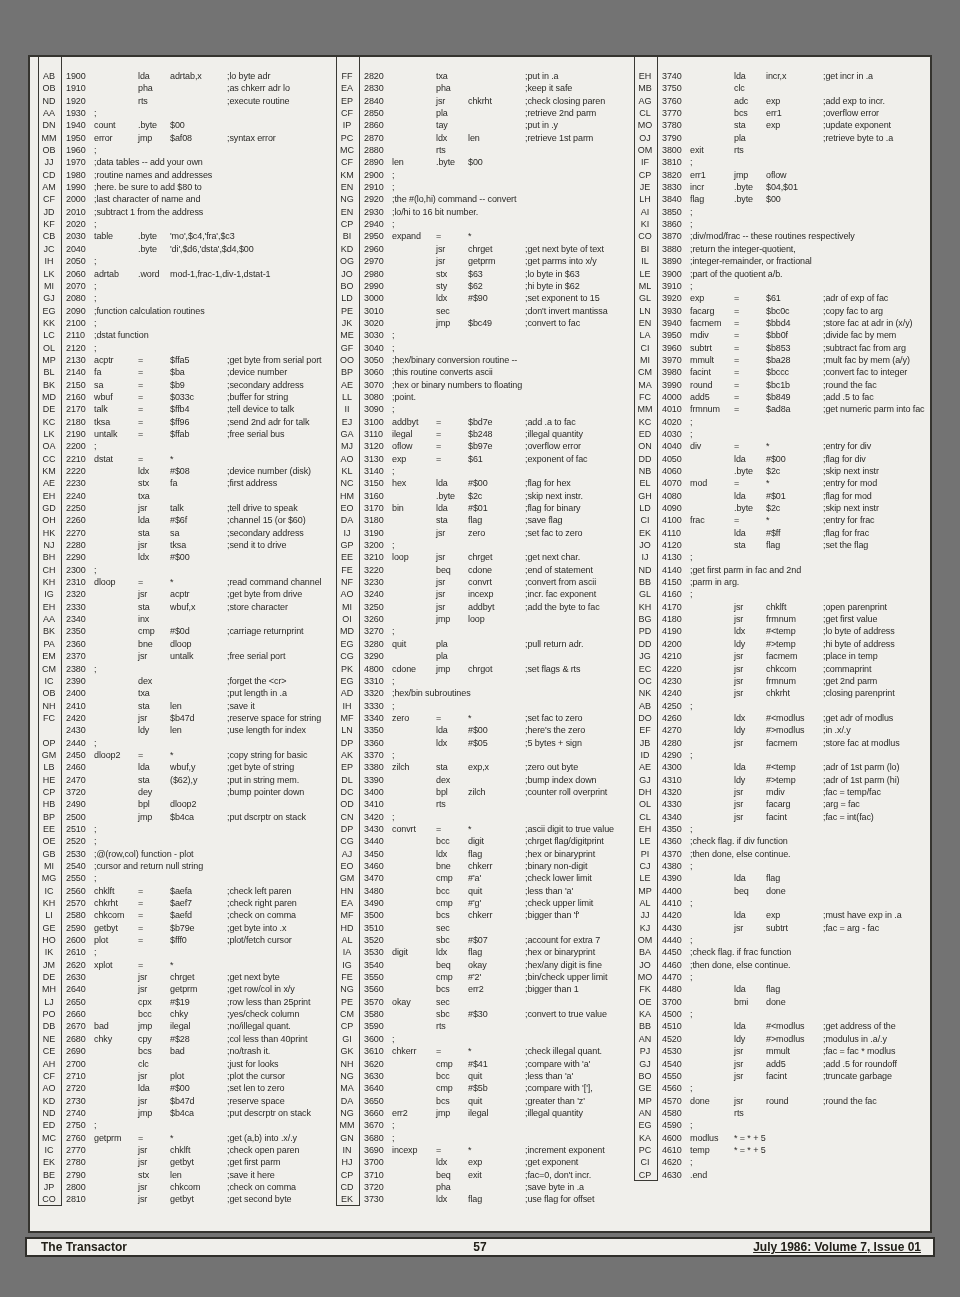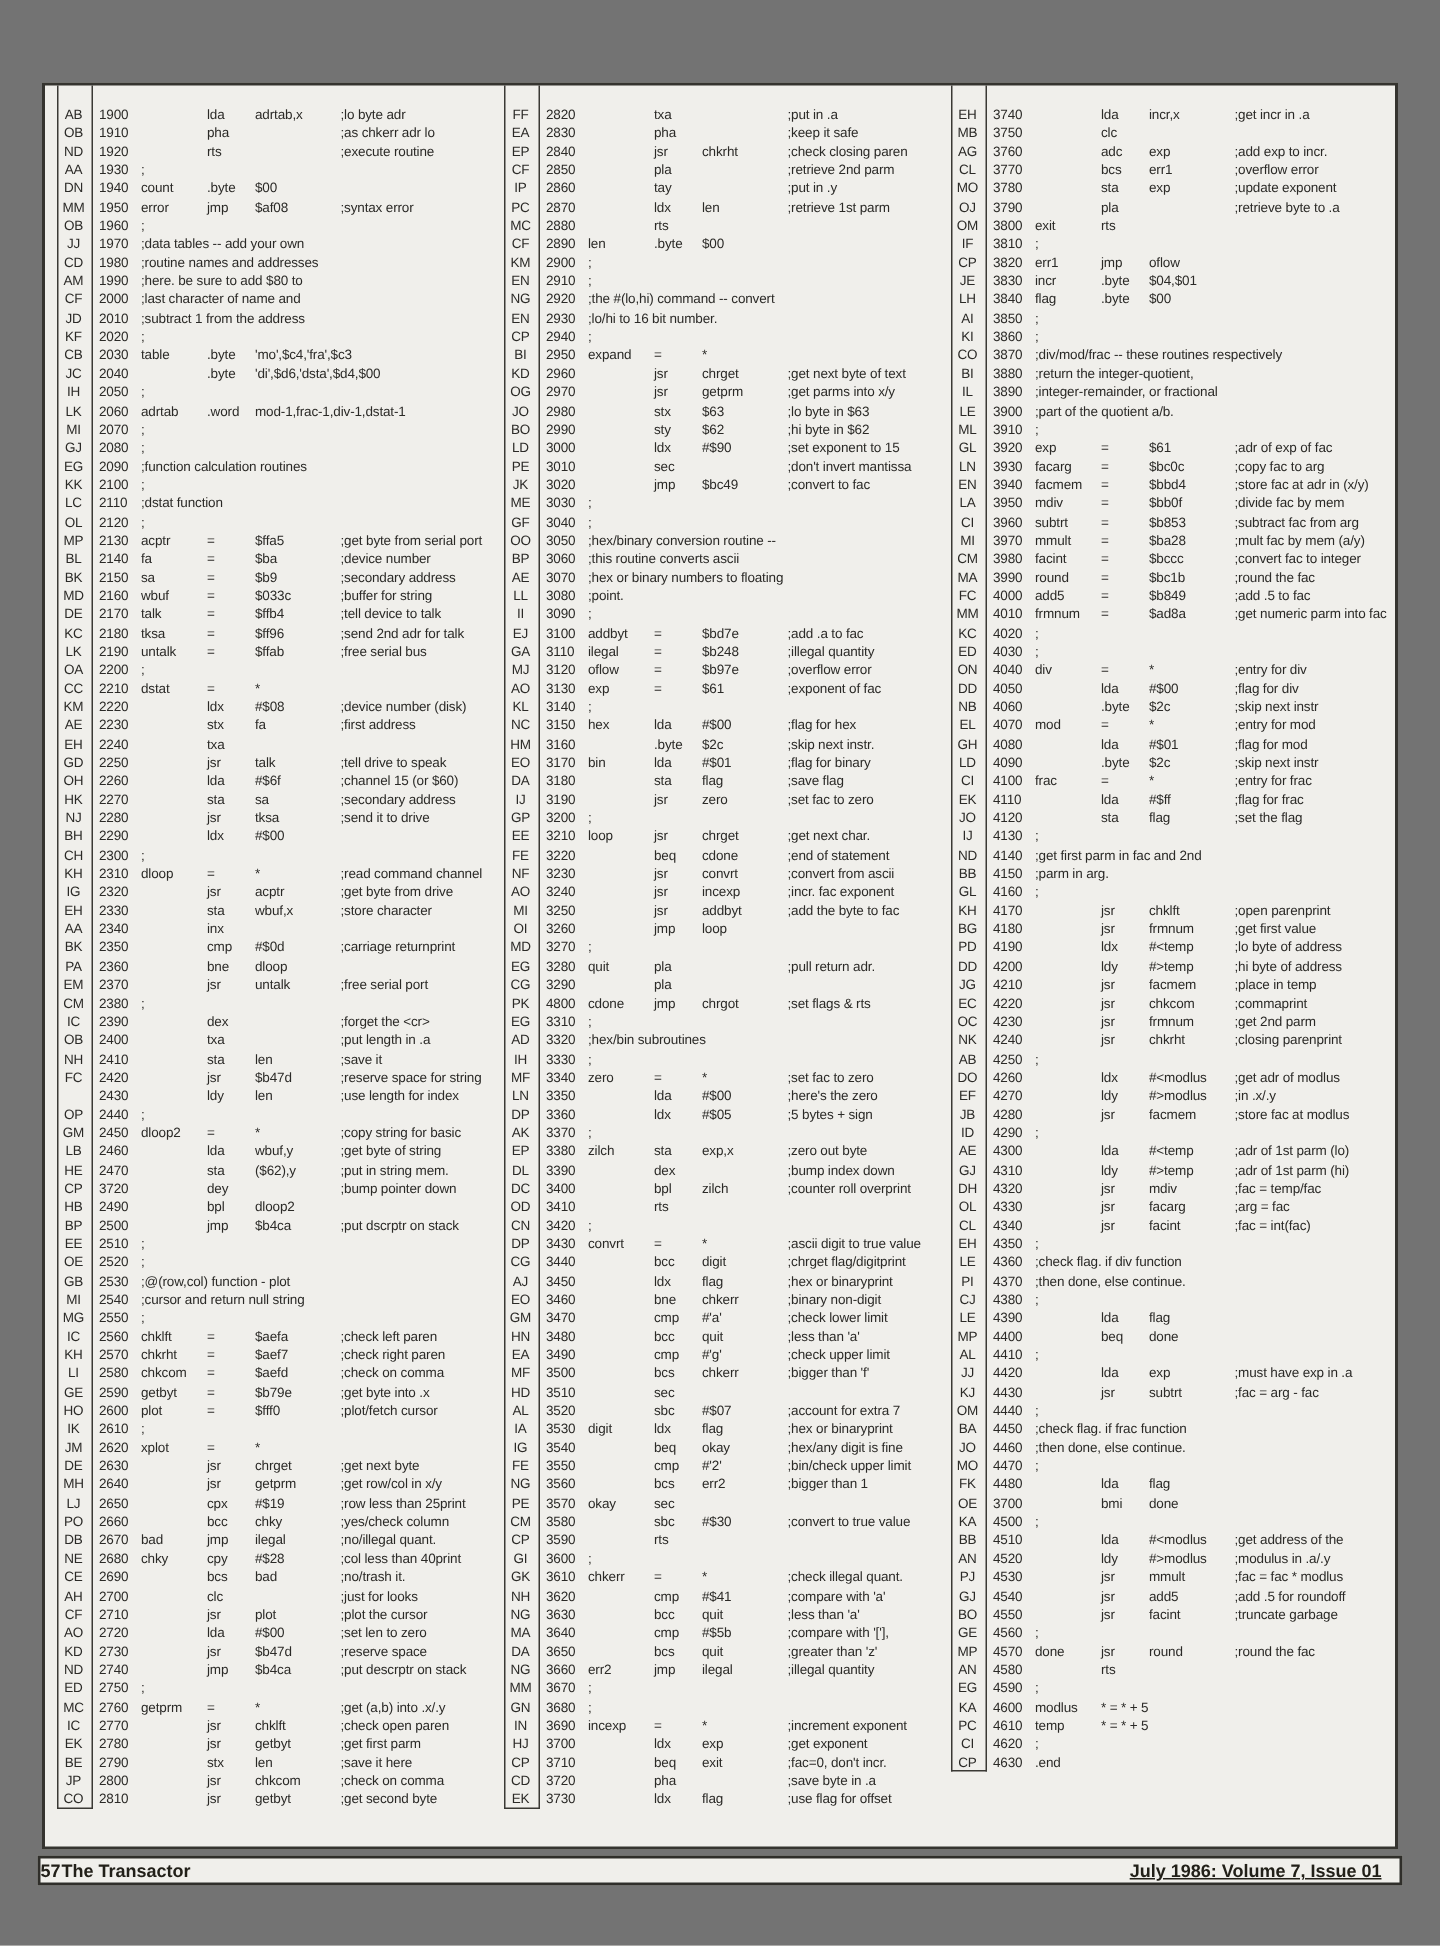--- a/index.html
+++ b/index.html
@@ -12,21 +12,21 @@
   .row{display:flex;height:12.35px;line-height:12.6px;font-size:9px;color:#2b2a27;white-space:nowrap;overflow:hidden;align-items:baseline;letter-spacing:-0.1px;}
   .row span{flex:0 0 auto;display:inline-block;overflow:visible;}
   .ck{width:22px;text-align:center;}
   .num{width:28px;margin-left:6px;}
   .lbl{width:44px;}
   .op{width:32px;}
   .arg{width:57px;}
   .cmt{flex:0 0 auto;}
   .footer-box{position:absolute;left:25px;top:1237px;width:910px;height:20px;border:2px solid #2f2e2a;background:#f0efeb;box-sizing:border-box;display:flex;align-items:center;font-weight:bold;font-size:12px;color:#222019;}
   .f-left{margin-left:14px;z-index:1;}
-  .f-center{position:absolute;left:0;right:0;text-align:left;}
+  .f-center{position:absolute;left:0;right:0;text-align:center;}
   .f-right{margin-left:auto;margin-right:12px;z-index:1;text-decoration:underline;}
 </style>
 </head>
 <body>
 
 <div class="page">
   <div class="main-box">
     <div class="columns" id="columns">
         <div class="col">
           <div class="gutter"></div>

